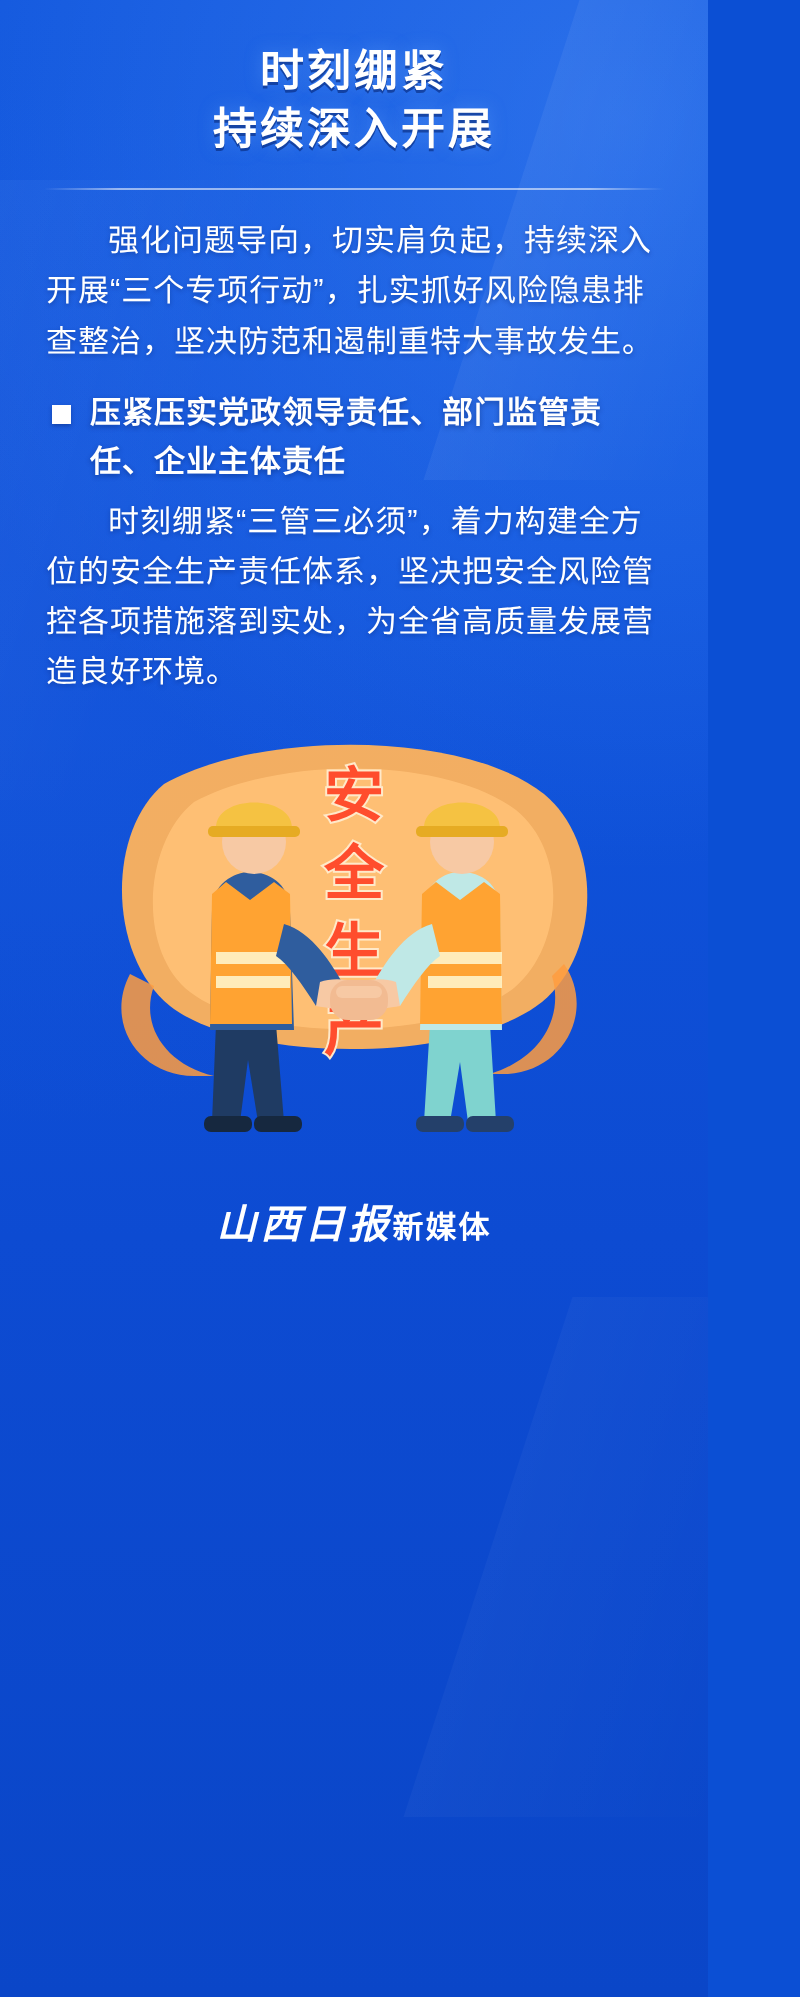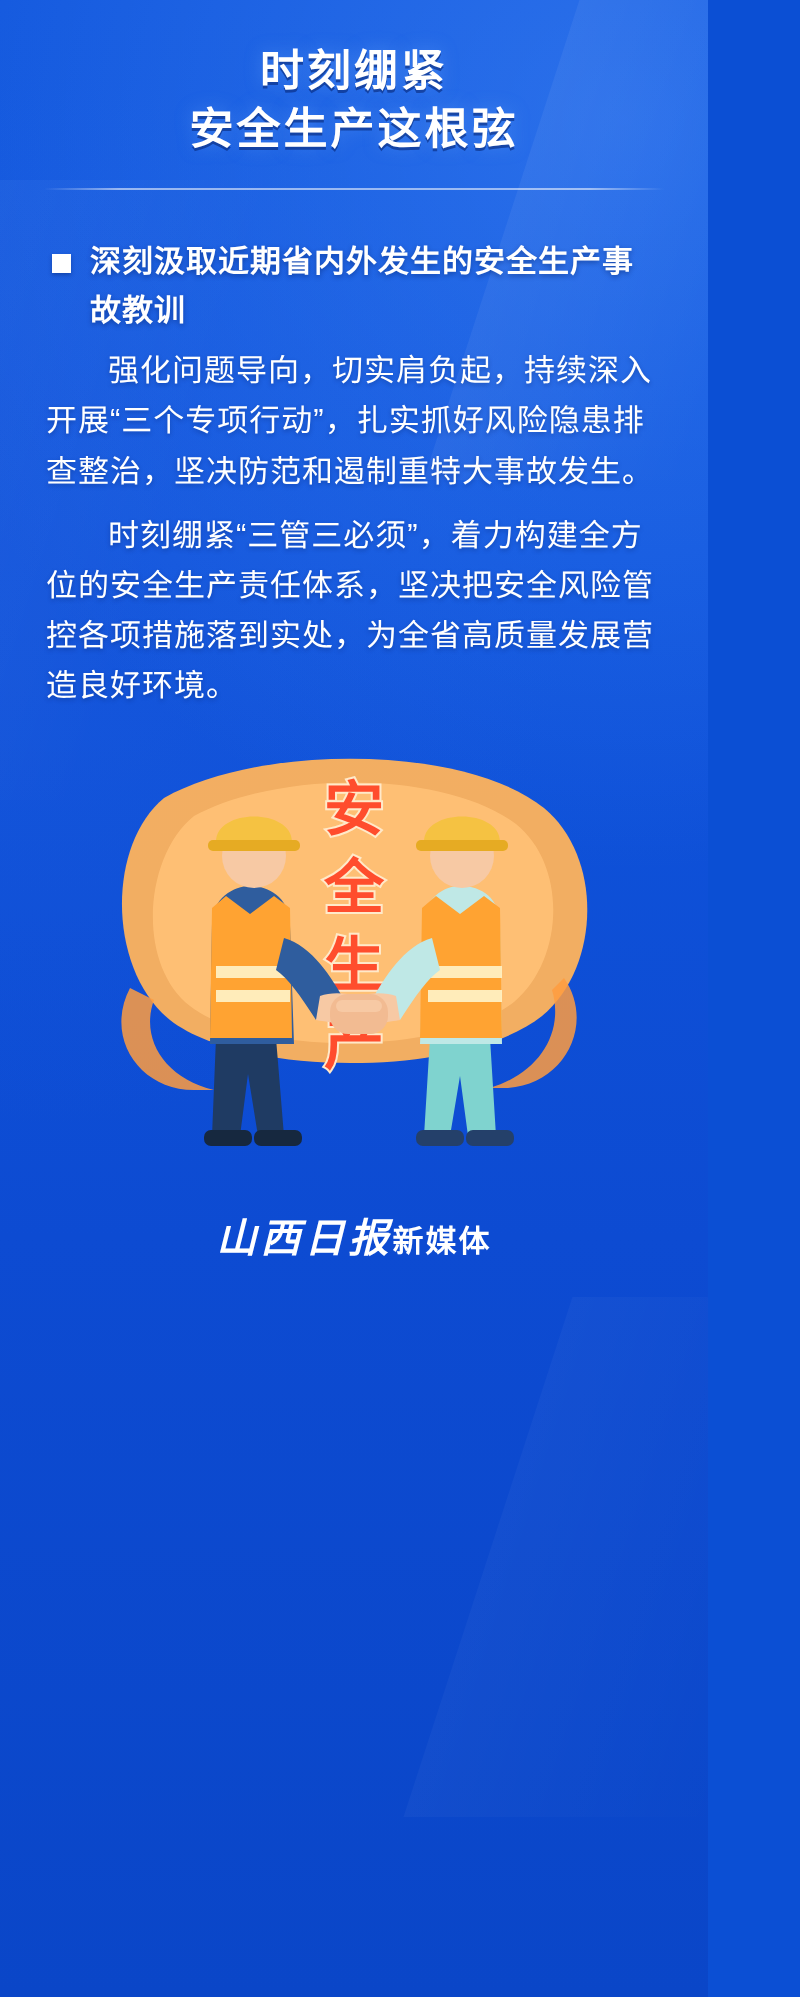--- a/index.html
+++ b/index.html
@@ -137,34 +137,34 @@
 <body>
 
 <div class="poster">
 
   <div class="bg-band b1"></div>
   <div class="bg-band b2"></div>
   <div class="bg-band b3"></div>
 
   <div class="title-wrap">
     <div class="title-line">时刻绷紧</div>
-    <div class="title-line">安全生产这根弦</div>
+    <div class="title-line">持续深入开展</div>
     <div class="title-rule"></div>
   </div>
 
   <div class="content">
 
+
+
+    <p class="para">强化问题导向，切实肩负起，持续深入开展“三个专项行动”，扎实抓好风险隐患排查整治，坚决防范和遏制重特大事故发生。</p>
 
     <div class="heading">
       <span class="bullet"></span>
-      <span>深刻汲取近期省内外发生的安全生产事故教训</span>
+      <span>压紧压实党政领导责任、部门监管责任、企业主体责任</span>
     </div>
-
-    <p class="para">强化问题导向，切实肩负起，持续深入开展“三个专项行动”，扎实抓好风险隐患排查整治，坚决防范和遏制重特大事故发生。</p>
-
 
     <p class="para">时刻绷紧“三管三必须”，着力构建全方位的安全生产责任体系，坚决把安全风险管控各项措施落到实处，为全省高质量发展营造良好环境。</p>
   </div>
 
   <div class="illustration">
     <svg viewBox="0 0 620 430" xmlns="http://www.w3.org/2000/svg" aria-hidden="true">
 
       <g>
         <path d="M120 60 C 215 6, 420 6, 500 70 C 560 120, 556 230, 498 278 C 420 340, 200 340, 126 282 C 64 232, 62 108, 120 60 Z" fill="#ffb35c" opacity="0.95"></path>
         <path d="M150 78 C 235 32, 400 32, 472 86 C 524 128, 520 222, 470 264 C 400 318, 210 318, 146 268 C 92 226, 100 118, 150 78 Z" fill="#ffc177" opacity="0.9"></path>

